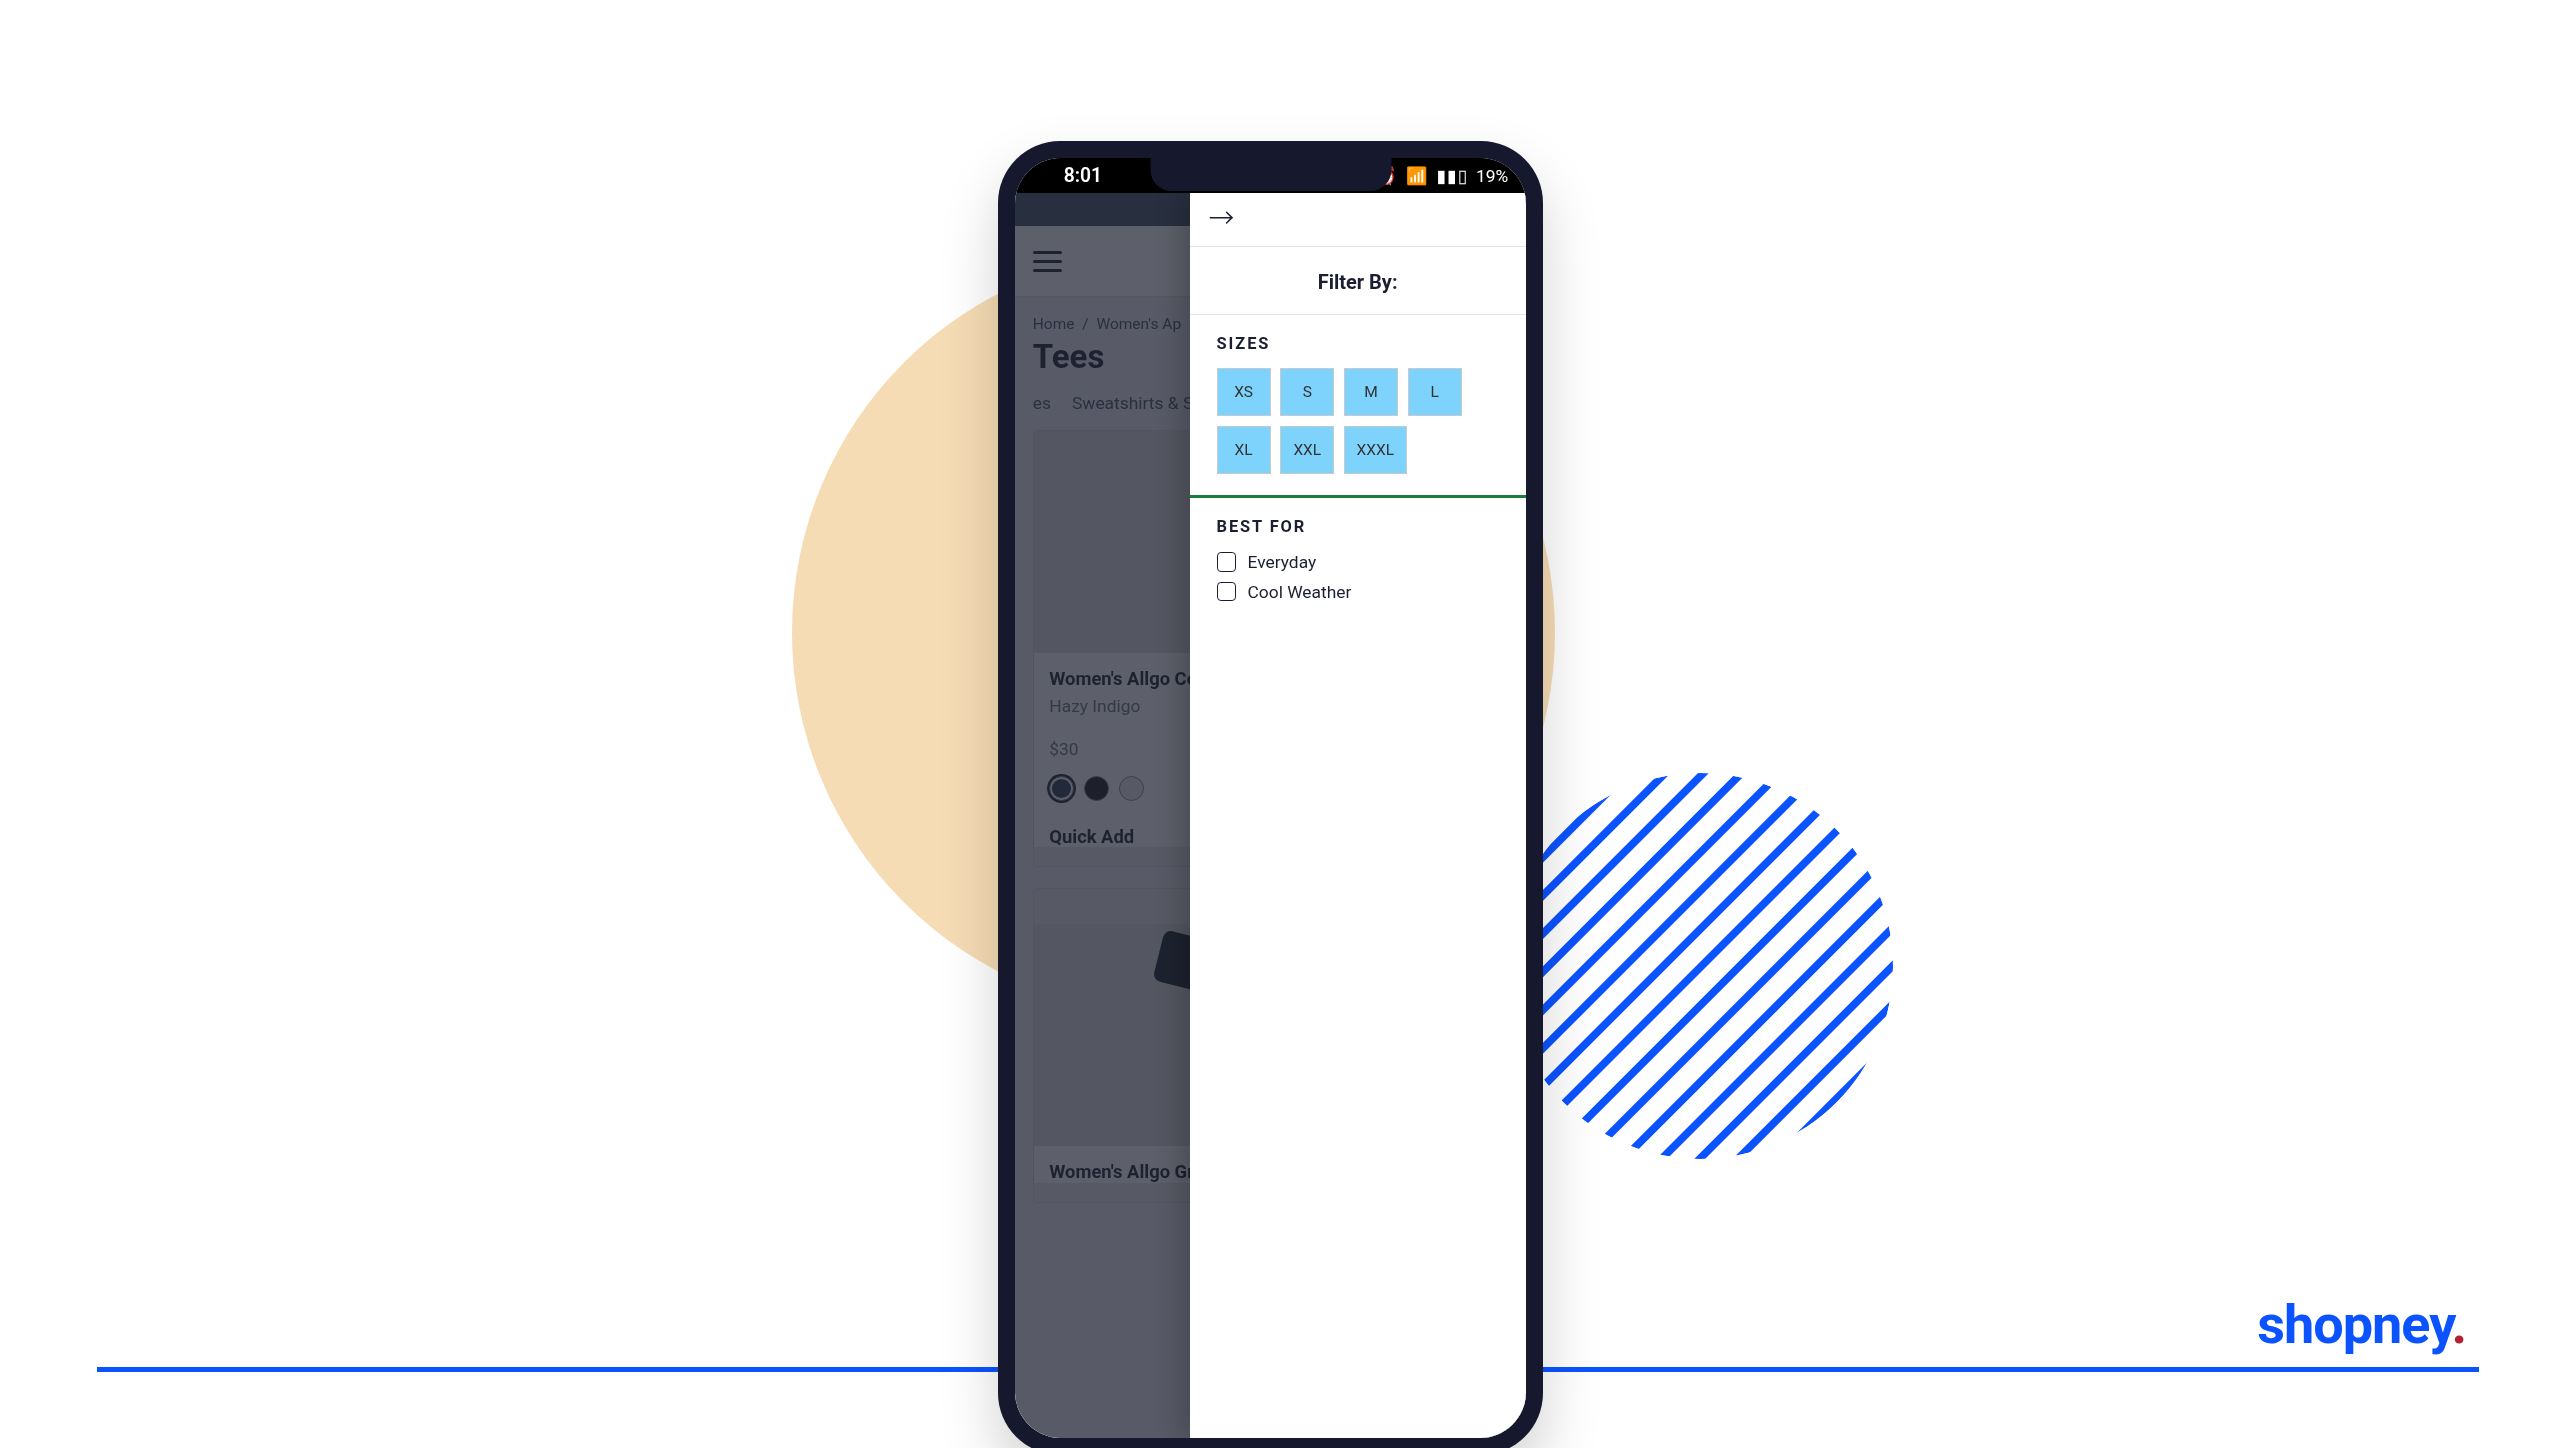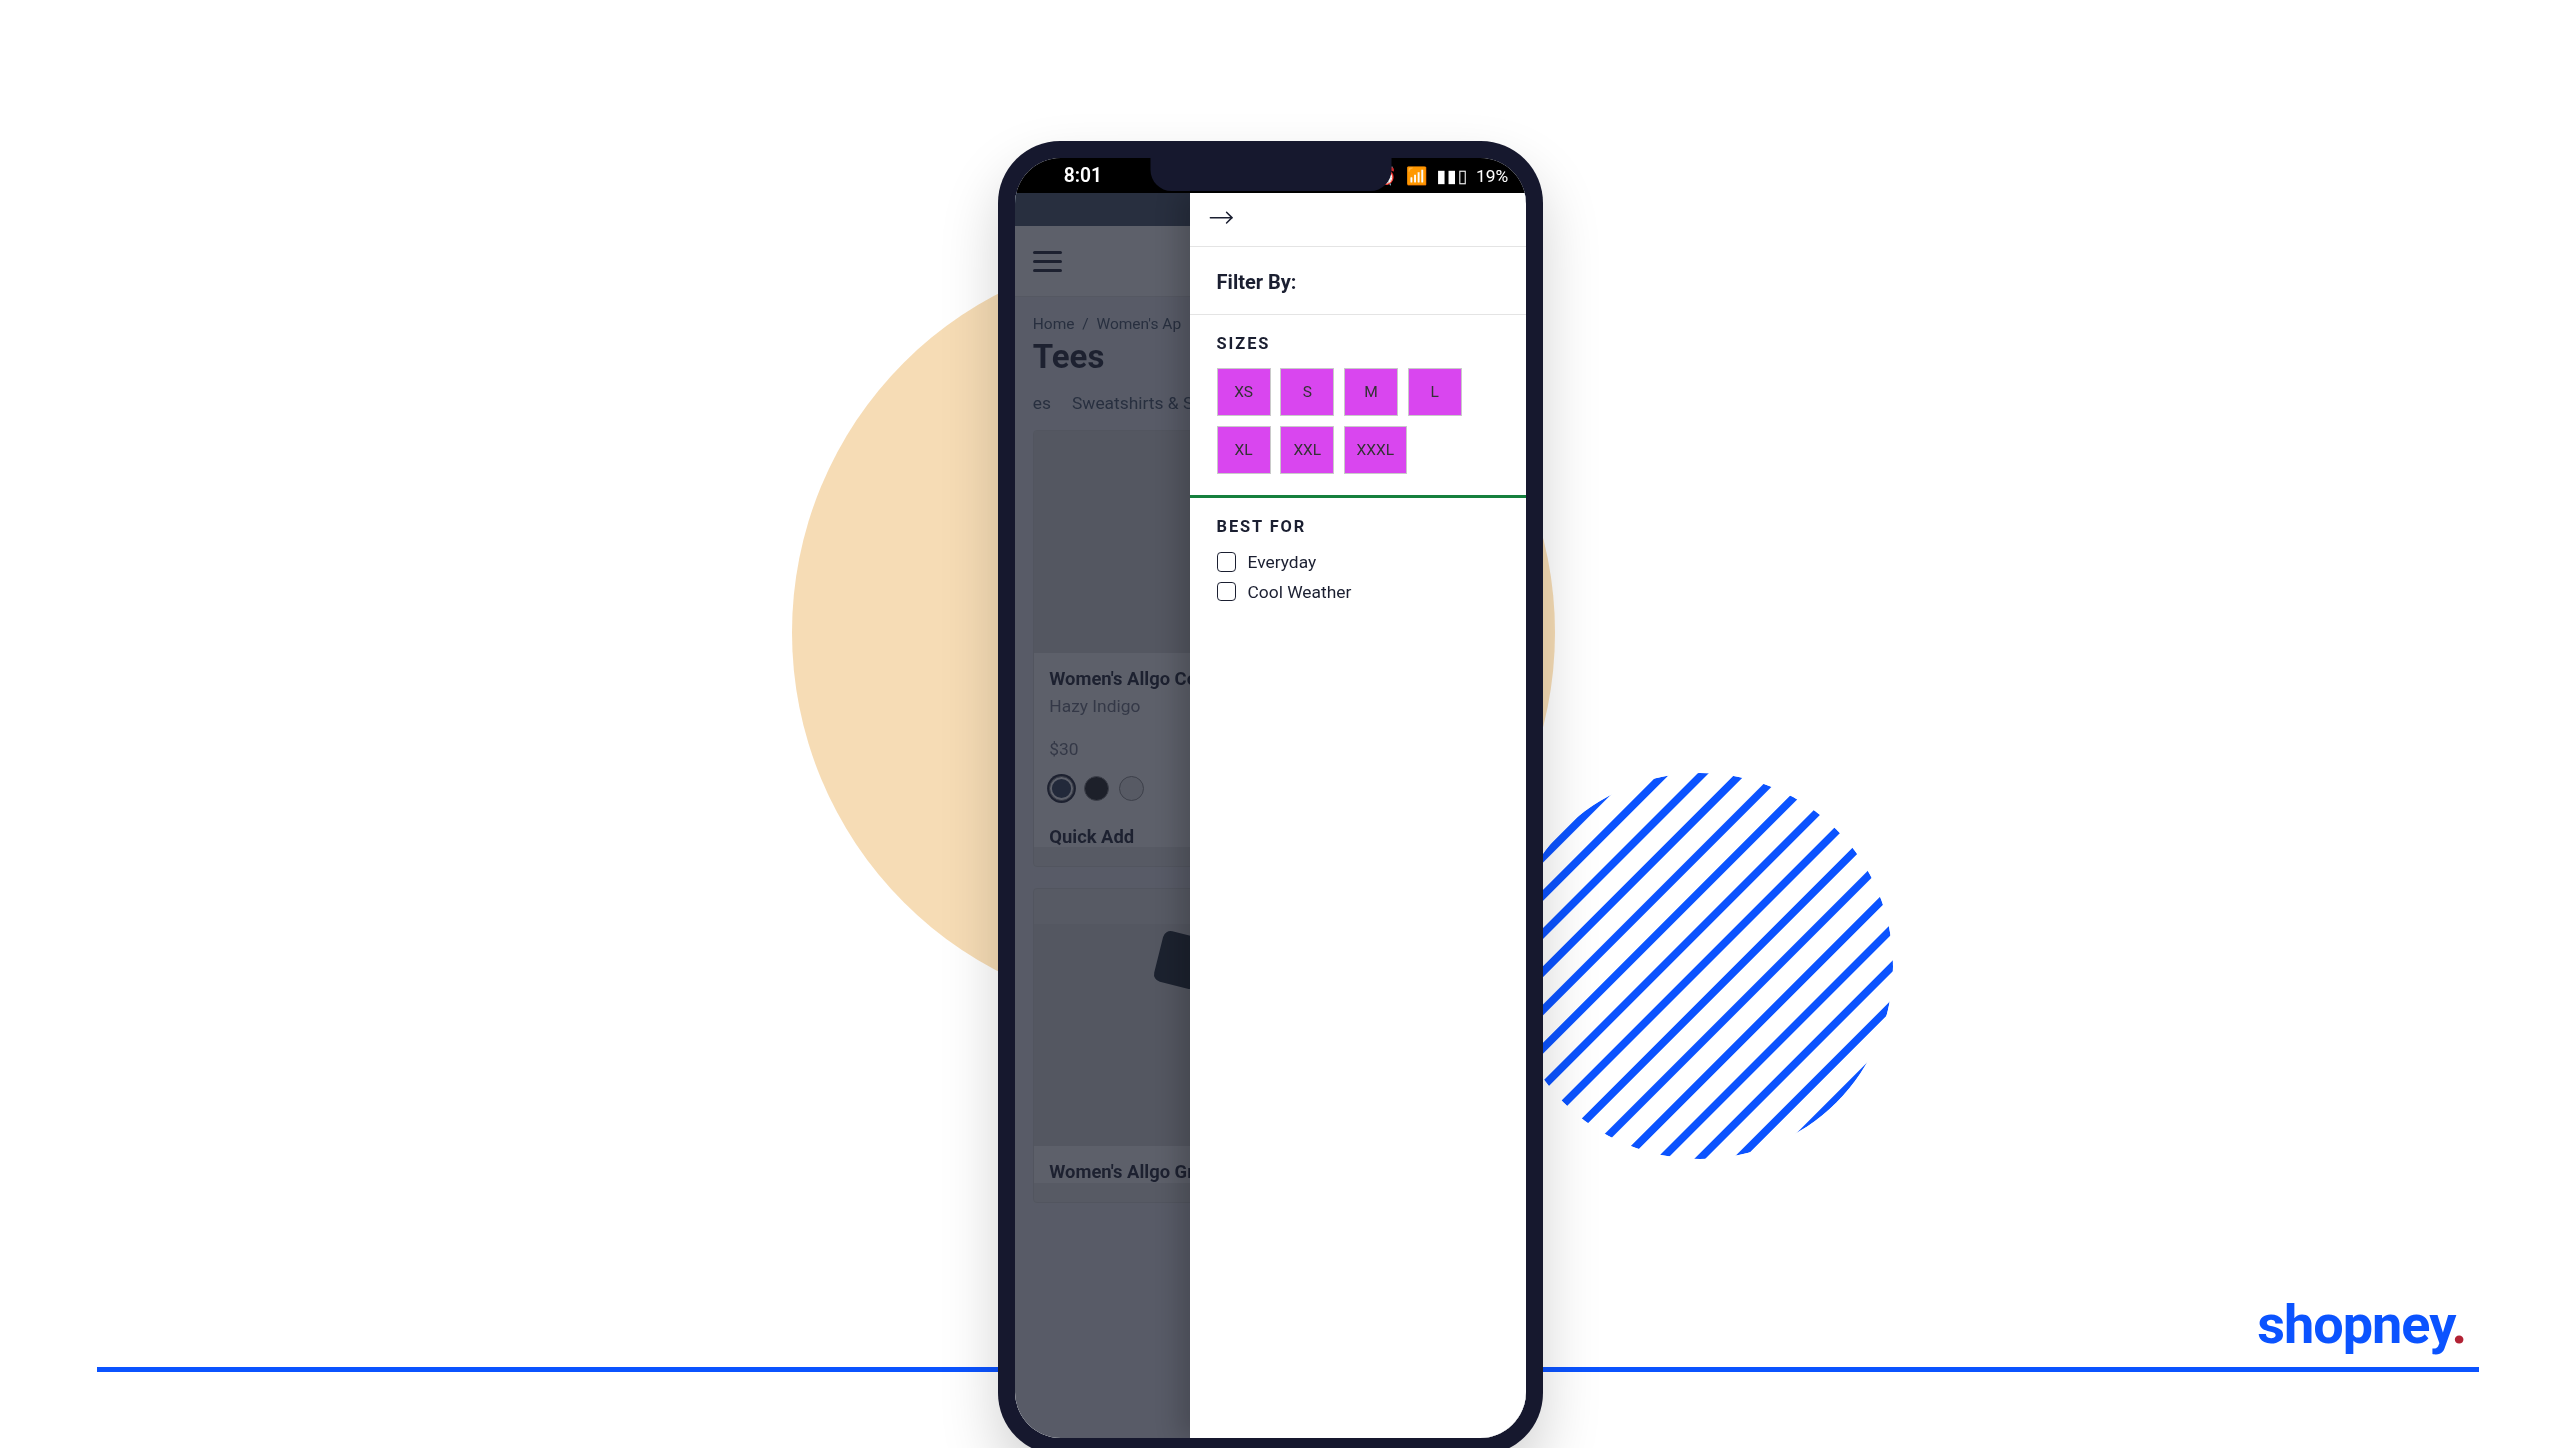--- a/index.html
+++ b/index.html
@@ -160,36 +160,37 @@
     height:54px;
     display:flex;align-items:center;
     padding:0 19.3px;
     border-bottom:1px solid #e4e4e4;
   }
   .panel-head svg{width:27px;height:19.3px}
   .panel-title{
     padding:23px 27px 19.3px;
     font-size:20px;font-weight:700;
     border-bottom:1px solid #e4e4e4;
+    text-align:center;
   }
   .section{padding:19.3px 27px 21px;border-bottom:3px solid #15803d}
   .section:last-child{border-bottom:none}
   .section h4{
     margin:0 0 15.5px;
     font-size:16.4px;letter-spacing:1.9px;font-weight:700;
     text-transform:uppercase;
   }
   .size-grid{display:flex;flex-wrap:wrap;gap:9.7px}
   .size-chip{
     min-width:54px;height:48px;
     border:1px solid #c9c9c9;
     display:flex;align-items:center;justify-content:center;
     font-size:15.5px;color:#333;
     padding:0 11.6px;
-    background:#d946ef;
+    background:#7dd3fc;
     cursor:pointer;
   }
   .checkrow{display:flex;align-items:center;gap:11.6px;font-size:17.4px;margin:9.7px 0;cursor:pointer}
   .checkbox{width:19.3px;height:19.3px;border:1.9px solid #1b1f31;border-radius:3.9px;flex-shrink:0}
   .hue-row{display:flex;align-items:center;gap:13.5px;font-size:17.4px;margin:7.7px 0;cursor:pointer}
   .hue-dot{width:21px;height:21px;border-radius:50%;border:1px solid rgba(0,0,0,.12);flex-shrink:0}
 
   
   .footer-line{
     position:absolute;left:97px;right:97px;bottom:77px;

